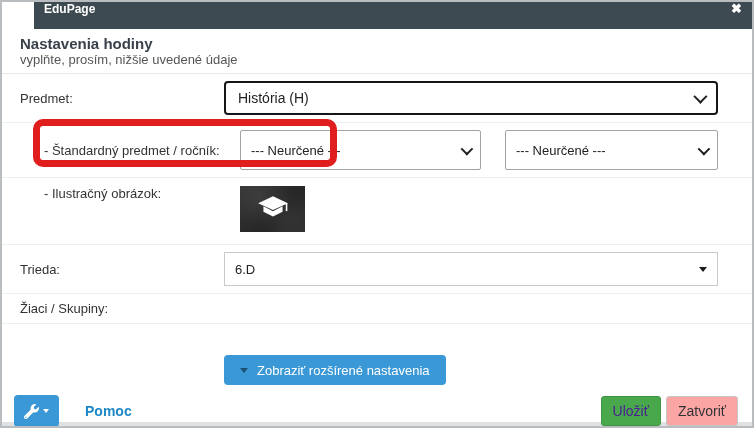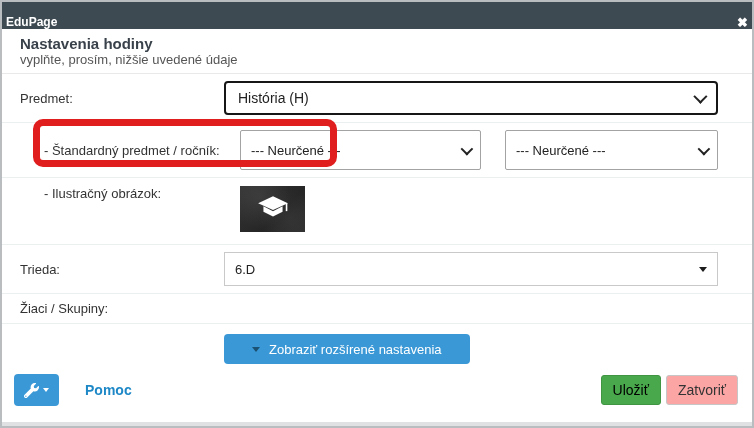--- a/index.html
+++ b/index.html
@@ -3,22 +3,22 @@
 <meta charset="utf-8">
 <style>
   html,body{margin:0;padding:0;background:#fff;font-family:"Liberation Sans",sans-serif;}
   .dialog{
     position:relative;width:754px;height:428px;box-sizing:border-box;
     border:2px solid #b9bdbf;background:#fff;overflow:hidden;
     box-shadow:inset 0 -4px 0 #dfe1e2;
   }
   
   .titlebar{
-    height:27px;background:#3e4a52;display:flex;align-items:flex-end;
-    justify-content:space-between;padding:0 4px;box-sizing:border-box;
+    height:27px;background:#3e4a52;display:flex;align-items:flex-start;
+    justify-content:space-between;padding:0 10px;box-sizing:border-box;margin-left:32px;
   }
   .titlebar .app{color:#fff;font-size:12px;font-weight:bold;}
   .titlebar .close{color:#fff;font-size:13px;font-weight:bold;cursor:pointer;line-height:1;}
   
   .intro{padding:6px 18px 6px 18px;border-bottom:1px solid #e9e9e9;}
   .intro .heading{font-size:15px;font-weight:bold;color:#39414a;line-height:17px;}
   .intro .subheading{font-size:13px;color:#555;line-height:15px;}
   
   .row{display:flex;align-items:center;box-sizing:border-box;
        padding:7px 34px 7px 18px;border-bottom:1px solid #eceff0;}
@@ -55,36 +55,36 @@
     background:
       radial-gradient(circle at 30% 25%, rgba(255,255,255,0.07), transparent 55%),
       radial-gradient(circle at 75% 70%, rgba(255,255,255,0.05), transparent 50%),
       linear-gradient(135deg,#343434 0%,#262626 60%,#2e2e2e 100%);
   }
   
   .row-advanced{padding:10px 34px 2px 18px;border-bottom:none;}
   .btn-advanced{
     margin-left:204px;height:30px;background:#3a98d6;border-radius:4px;border:none;
     color:#fff;font-size:13px;display:inline-flex;align-items:center;gap:9px;
-    padding:0 28px;cursor:pointer;font-family:inherit;
+    padding:0 16px;cursor:pointer;font-family:inherit;margin-top:21px;
   }
   .btn-advanced .tri{border-top-color:#1b5172;}
   
   .footer{display:flex;align-items:center;justify-content:space-between;
           padding:8px 14px 10px 12px;gap:24px;}
   .footer-left{display:flex;align-items:center;}
   .btn-wrench{
     width:45px;height:32px;background:#3a98d6;border:none;border-radius:4px;cursor:pointer;
     display:inline-flex;align-items:center;justify-content:center;gap:4px;
   }
   .btn-wrench .tri{border-top-color:#fff;border-left-width:3px;border-right-width:3px;border-top-width:4px;}
   .link-help{margin-left:26px;color:#1e88c7;font-size:14px;font-weight:bold;text-decoration:none;cursor:pointer;}
   .footer-right{display:flex;align-items:center;gap:5px;}
   .btn-save{
-    background:#49a84c;border:1px solid #3f9542;border-radius:3px;color:#000000;
+    background:#49a84c;border:1px solid #3f9542;border-radius:3px;color:#4c1d95;
     font-size:14px;padding:6px 11px;cursor:pointer;font-family:inherit;
   }
   .btn-close{
     background:#fca5a5;border:1px solid #c6c6c6;border-radius:3px;color:#333;
     font-size:14px;padding:6px 11px;cursor:pointer;font-family:inherit;
   }
   
   .highlight{
     position:absolute;left:31px;top:117px;width:304px;height:48px;box-sizing:border-box;
     border:7px solid #e01e1e;border-radius:10px;pointer-events:none;

